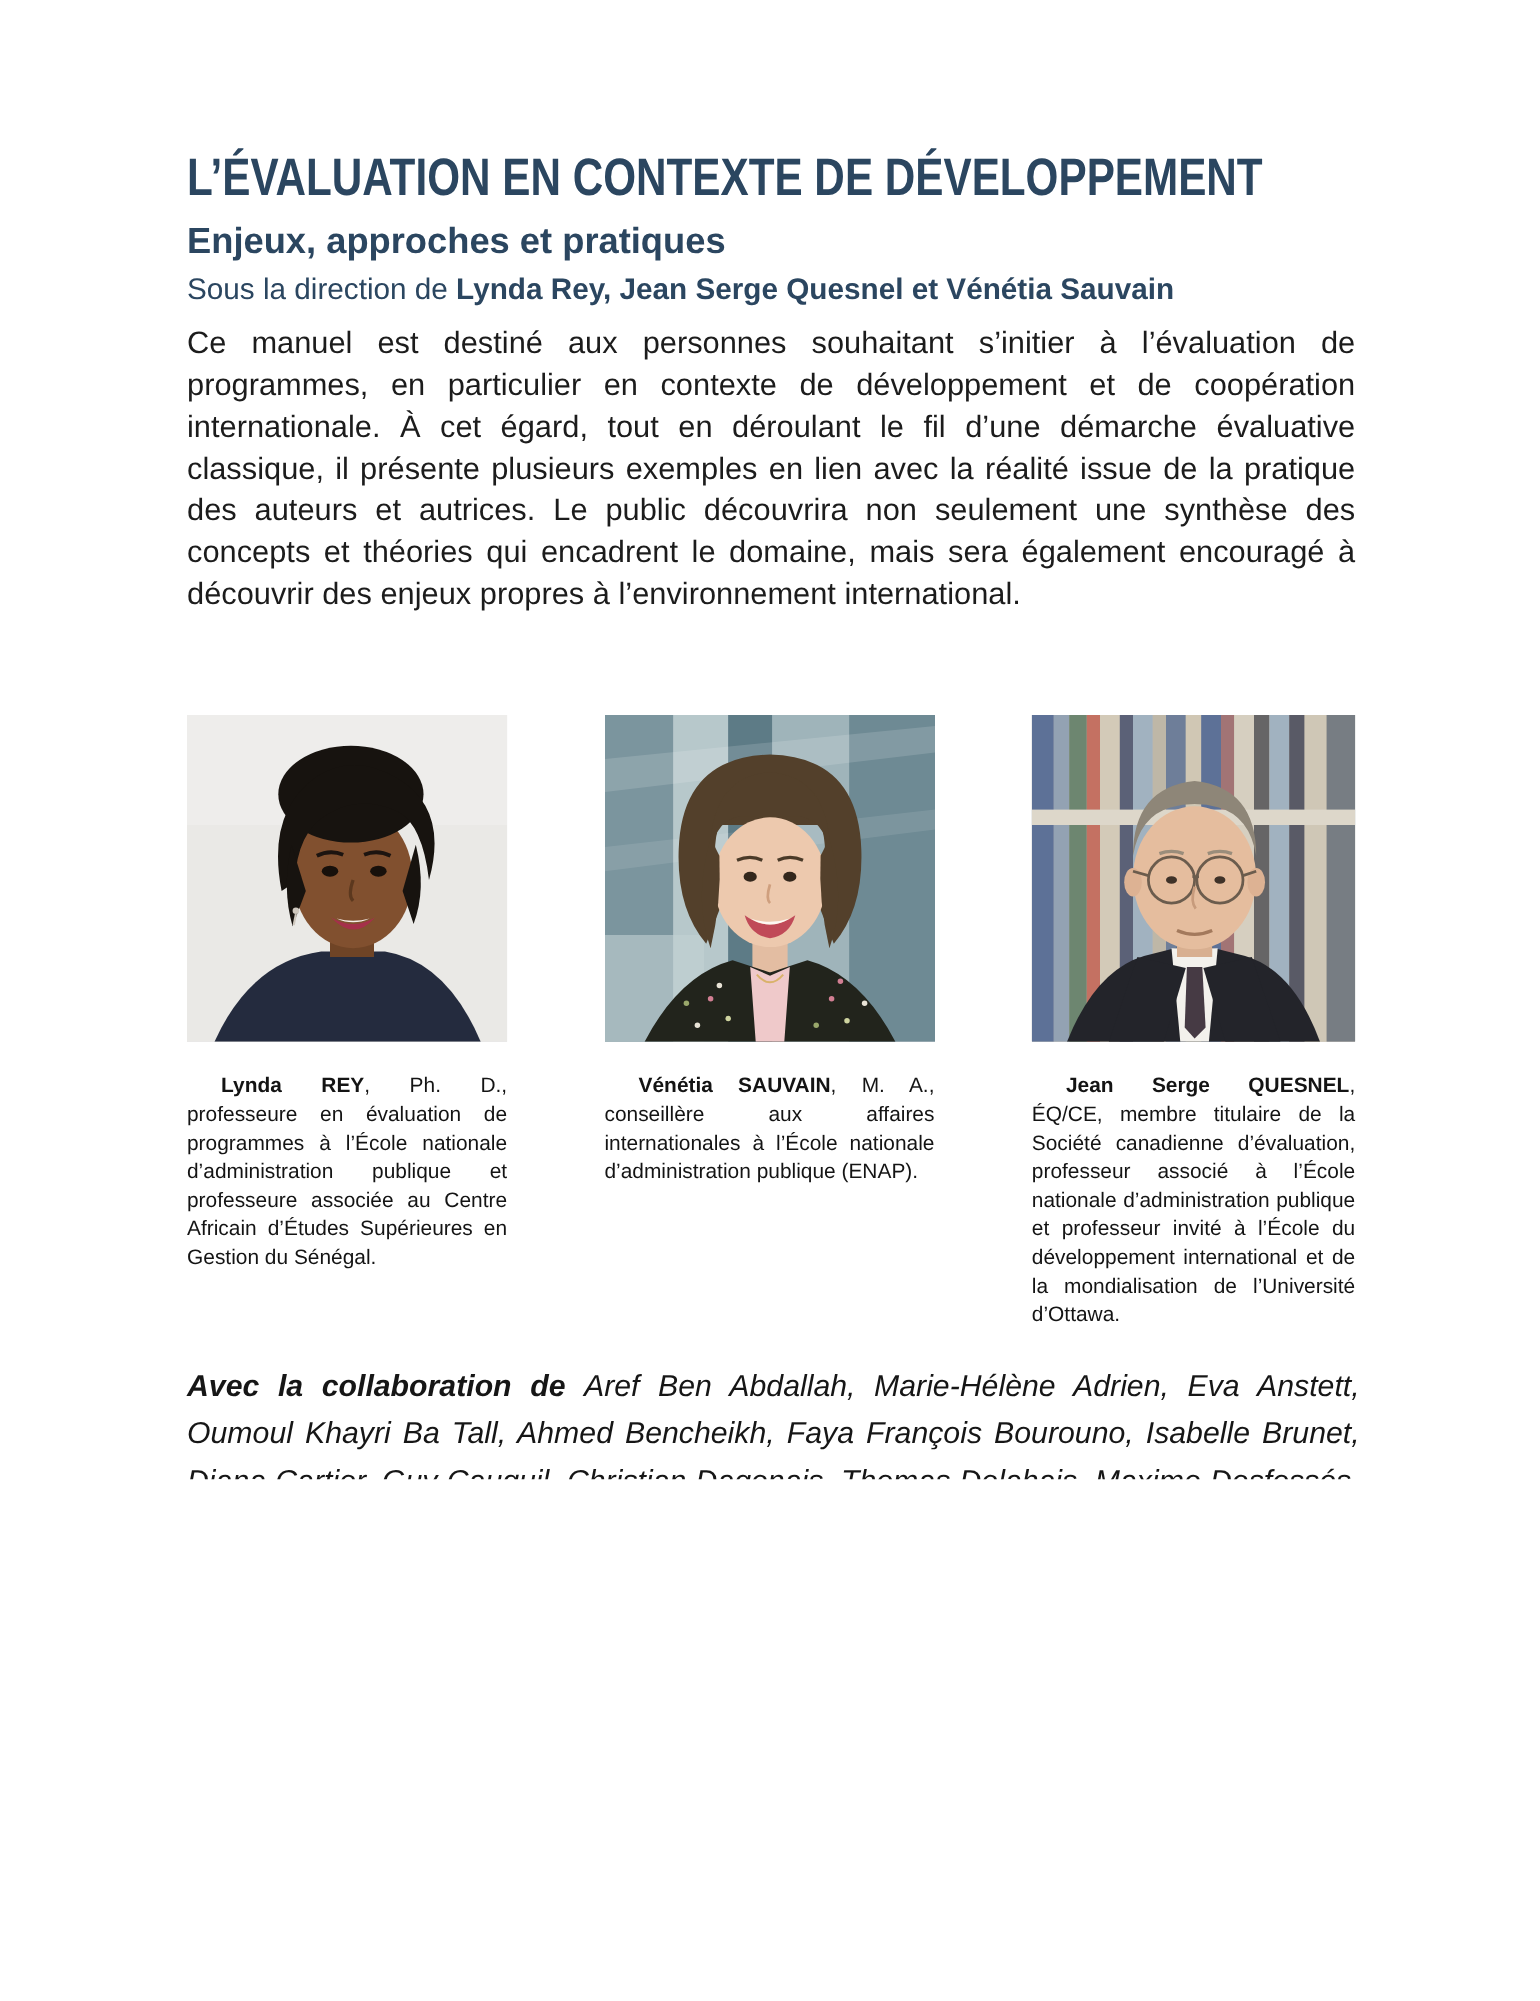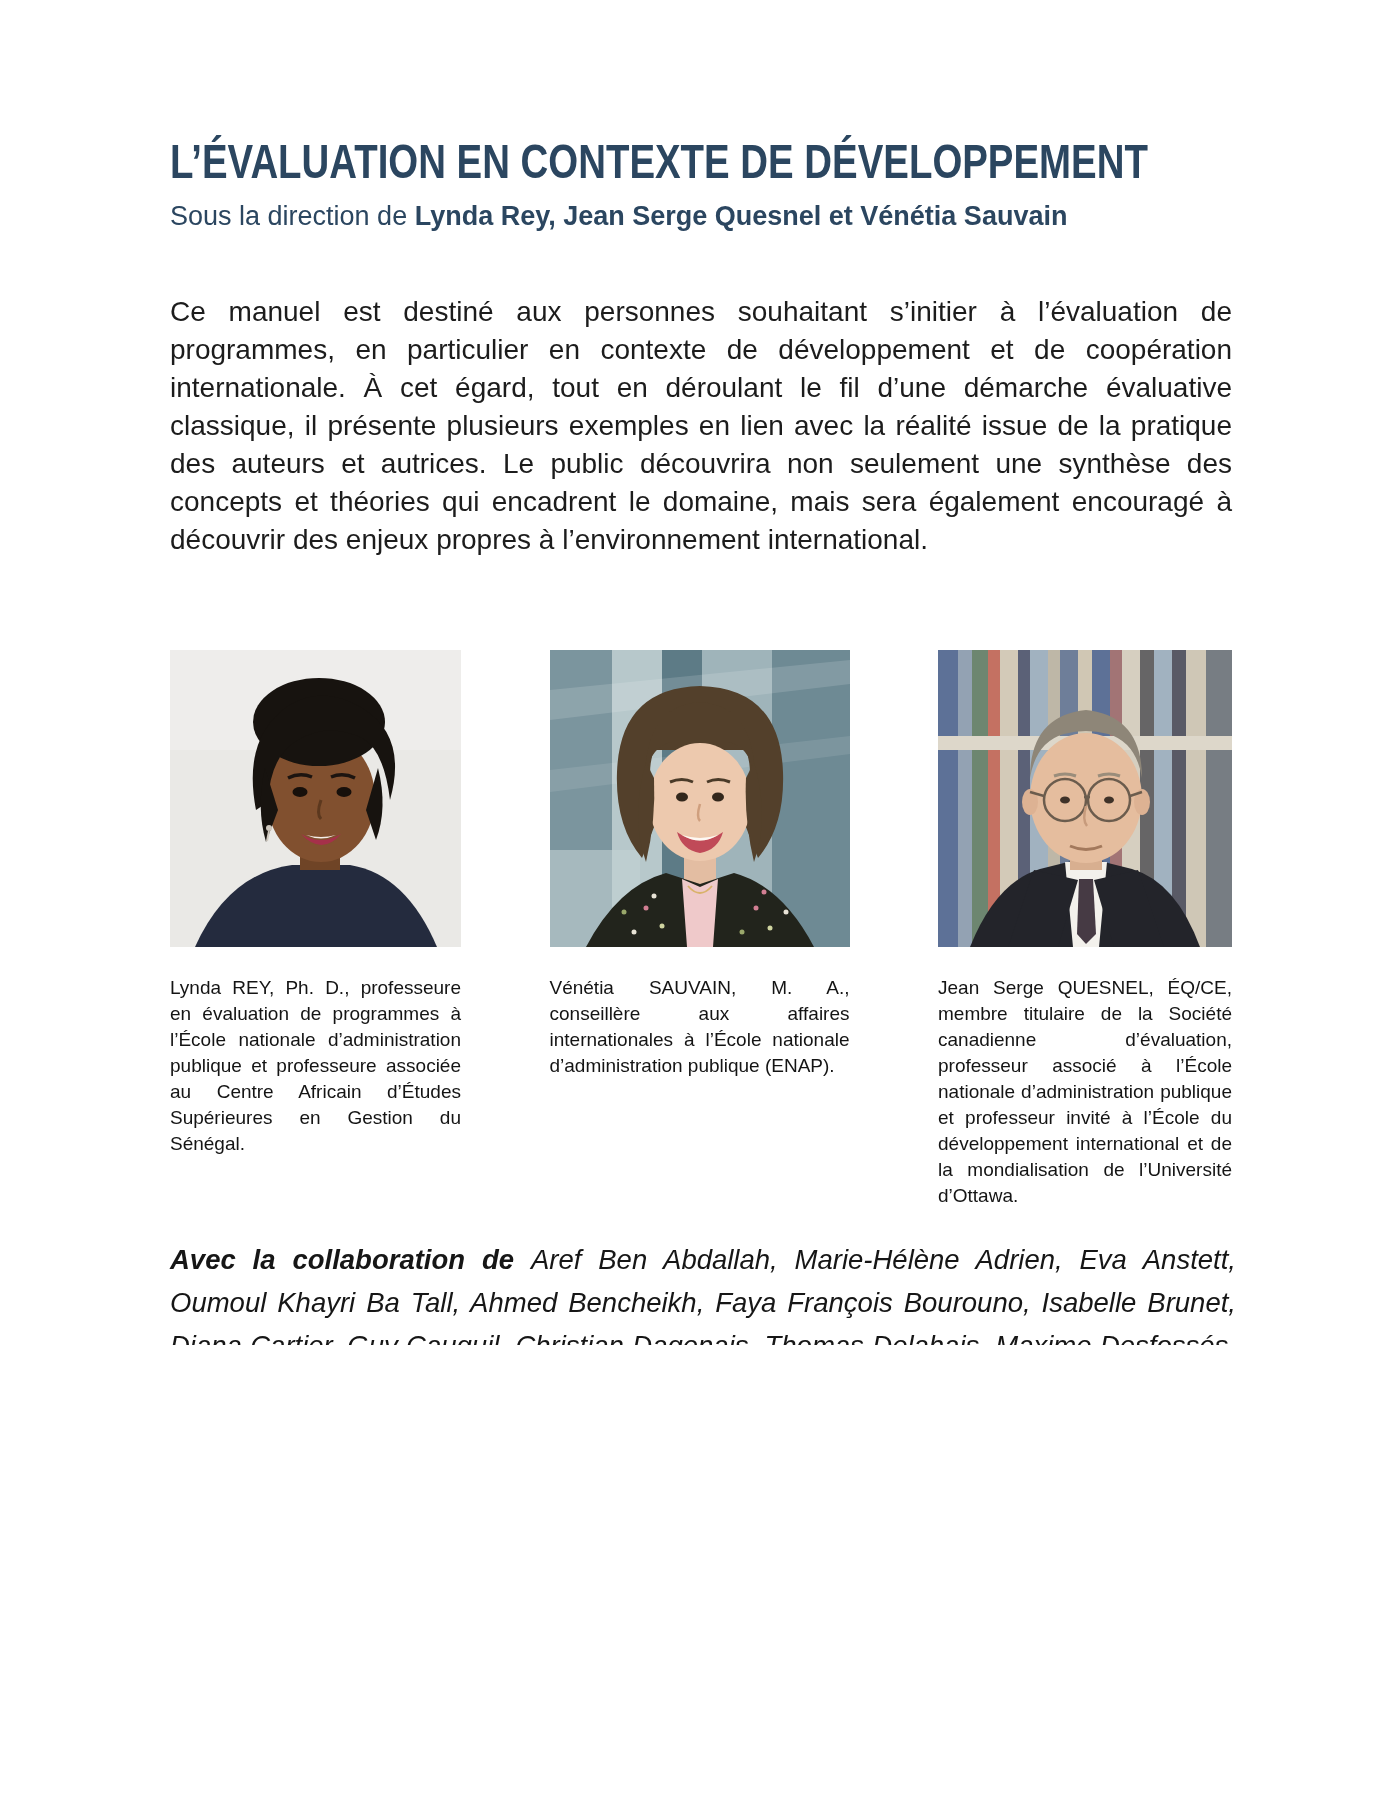--- a/index.html
+++ b/index.html
@@ -41,21 +41,21 @@
   }
   .author-col{display:flex;flex-direction:column;}
   .author-col.c1{width:291px;}
   .author-col.c2{width:294px;}
   .author-col.c3{width:300px;}
   .portrait{width:100%;height:297px;display:block;background:#ddd;}
   .bio{
     margin-top:28px;font-size:19px;line-height:26px;
     text-align:justify;color:#141414;
   }
-  .bio .bold{font-weight:400;}
+  .bio .bold{font-weight:700;margin-left:31px;}
   
   .collab{
     position:absolute;left:170px;top:1238px;width:1066px;
     font-size:27.5px;line-height:43px;font-style:italic;
     text-align:justify;color:#161616;margin:0;
   }
   .collab .bold{font-weight:700;}
   
   .publisher{
     position:absolute;left:168px;top:1622px;
@@ -84,20 +84,21 @@
   .bd-left{width:90px;text-align:left;}
   .bd-right{width:96px;text-align:center;}
 </style>
 </head>
 <body>
 
 <div class="page">
 
   <header class="masthead">
     <h1 class="title">L’ÉVALUATION EN CONTEXTE DE DÉVELOPPEMENT</h1>
+    <h2 class="subtitle">Enjeux, approches et pratiques</h2>
     <p class="byline"><span>Sous la direction de </span><span class="bold">Lynda Rey, Jean Serge Quesnel et Vénétia Sauvain</span></p>
   </header>
 
   <p class="description">Ce manuel est destiné aux personnes souhaitant s’initier à l’évaluation de programmes, en particulier en contexte de développement et de coopération internationale. À cet égard, tout en déroulant le fil d’une démarche évaluative classique, il présente plusieurs exemples en lien avec la réalité issue de la pratique des auteurs et autrices. Le public découvrira non seulement une synthèse des concepts et théories qui encadrent le domaine, mais sera également encouragé à découvrir des enjeux propres à l’environnement international.</p>
 
   <section class="authors-row">
 
     <div class="author-col c1">
       <svg class="portrait" viewBox="0 0 291 297" xmlns="http://www.w3.org/2000/svg" preserveAspectRatio="none">
         <rect width="291" height="297" fill="#eae9e6"></rect>

